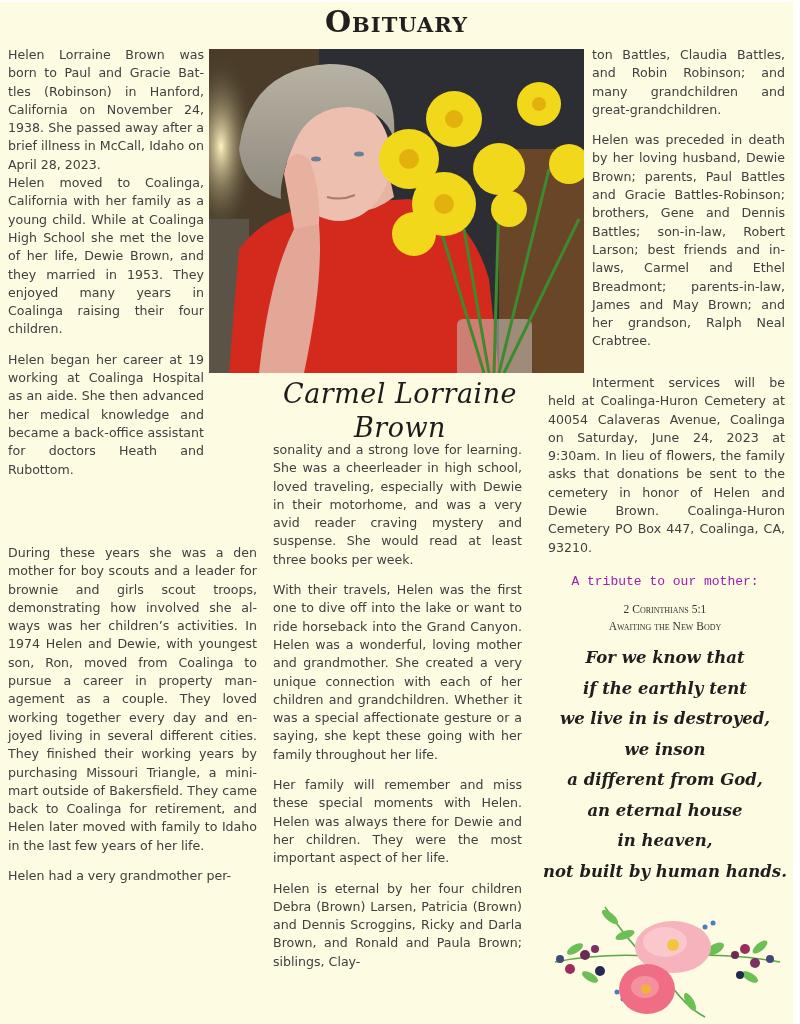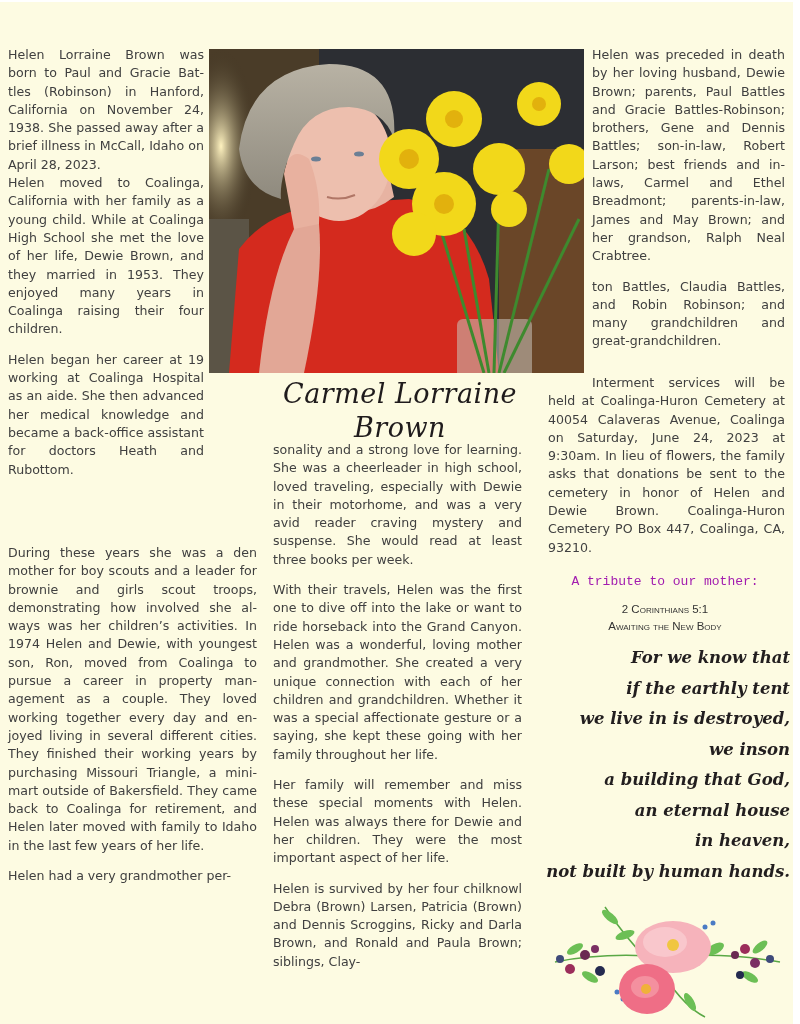--- a/index.html
+++ b/index.html
@@ -34,34 +34,35 @@
     font-family: "DejaVu Serif", serif; font-style: italic; font-size: 27px;
     line-height: 34px; color: #1f1b1c; letter-spacing: 0.5px;
   }
   .dates {
     font-family: "DejaVu Serif", serif; font-variant: small-caps; font-size: 12.5px;
     line-height: 14px; color: #2d2a2a; letter-spacing: 0.2px;
   }
 
   .tribute-heading { text-align: center; font-size: 13px; line-height: 18px; color: #a21caf; font-family: Liberation Mono, monospace; }
   .verse-ref {
-    text-align: center; font-family: Liberation Sans, sans-serif; font-variant: small-caps;
+    text-align: center; font-family: Liberation Serif, serif; font-variant: small-caps;
     font-size: 11.5px; line-height: 17px; color: #333;
   }
   .verse {
-    text-align: right; font-family: "DejaVu Serif", serif; font-style: italic; font-weight: bold;
+    text-align: center; font-family: "DejaVu Serif", serif; font-style: italic; font-weight: bold;
     font-size: 16.5px; line-height: 30.5px; color: #221e1f;
   }
   .floral { position: absolute; left: 545px; top: 895px; width: 245px; height: 125px; }
 </style>
 </head>
 <body>
 
 <div class="page">
 
+  <h1 class="title">Obituary</h1>
 
   <div class="col" style="left:8px; top:44px; width:196px;">
     <p class="tight">Helen Lorraine Brown was born to Paul and Gracie Bat­tles (Robinson) in Hanford, California on November 24, 1938. She passed away after a brief illness in McCall, Ida­ho on April 28, 2023.</p>
     <p>Helen moved to Coalinga, California with her family as a young child. While at Coal­inga High School she met the love of her life, Dewie Brown, and they married in 1953. They enjoyed many years in Coalinga raising their four children.</p>
     <p style="width:196px; position:relative;">
       <span style="display:block; width:196px;">Helen began her career at 19 working at Coalinga Hospital as an aide. She then advanced her medical knowl­edge and became a back-of­fice assistant for doctors Heath and Rubottom.</span>
     </p>
   </div>
 
   <div class="col" style="left:8px; top:526px; width:249px;margin-top:16px;">
@@ -133,44 +134,44 @@
   </div>
 
   <div class="name-block">
     <div class="script-name">Carmel Lorraine Brown</div>
   </div>
 
   <div class="col" style="left:273px; top:439px; width:249px;">
     <p>sonality and a strong love for learn­ing. She was a cheerleader in high school, loved traveling, especially with Dewie in their motorhome, and was a very avid reader craving mys­tery and suspense. She would read at least three books per week.</p>
     <p>With their travels, Helen was the first one to dive off into the lake or want to ride horseback into the Grand Canyon. Helen was a wonderful, loving mother and grandmother. She created a very unique connec­tion with each of her children and grandchildren. Whether it was a spe­cial affectionate gesture or a saying, she kept these going with her family throughout her life.</p>
     <p>Her family will remember and miss these special moments with Helen. Helen was always there for Dew­ie and her children. They were the most important aspect of her life.</p>
-    <p>Helen is survived by her four chil­knowl Debra (Brown) Larsen, Patri­cia (Brown) and Dennis Scroggins, Ricky and Darla Brown, and Ron­ald and Paula Brown; siblings, Clay-</p>
+    <p>Helen is eternal by her four chil­dren Debra (Brown) Larsen, Patri­cia (Brown) and Dennis Scroggins, Ricky and Darla Brown, and Ron­ald and Paula Brown; siblings, Clay-</p>
   </div>
 
   <div class="col" style="left:592px; top:44px; width:193px;">
+    <p>ton Battles, Claudia Battles, and Robin Robinson; and many grandchildren and great-grandchildren.</p>
     <p>Helen was preceded in death by her loving husband, Dew­ie Brown; parents, Paul Bat­tles and Gracie Battles-Rob­inson; brothers, Gene and Dennis Battles; son-in-law, Robert Larson; best friends and in-laws, Carmel and Ethel Breadmont; parents-in-law, James and May Brown; and her grandson, Ralph Neal Crabtree.</p>
-    <p>ton Battles, Claudia Battles, and Robin Robinson; and many grandchildren and great-grandchildren.</p>
   </div>
 
   <div class="col" style="left:548px; top:372px; width:237px;">
     <p style="text-indent:44px;">Interment services will be held at Coalinga-Huron Cem­etery at 40054 Calaveras Av­enue, Coalinga on Saturday, June 24, 2023 at 9:30am. In lieu of flowers, the family asks that do­nations be sent to the cemetery in honor of Helen and Dewie Brown. Coalinga-Huron Cemetery PO Box 447, Coalinga, CA, 93210.</p>
   </div>
 
   <div style="position:absolute; left:540px; top:571px; width:250px;">
     <div class="tribute-heading">A tribute to our mother:</div>
     <div style="height:10px;"></div>
     <div class="verse-ref">2 Corinthians 5:1</div>
     <div class="verse-ref">Awaiting the New Body</div>
     <div style="height:8px;"></div>
     <div class="verse">
       <div>For we know that</div>
       <div>if the earthly tent</div>
       <div>we live  in is destroyed,</div>
       <div>we inson</div>
-      <div>a building that God,</div>
+      <div>a different from God,</div>
       <div>an eternal house</div>
       <div>in heaven,</div>
       <div>not built by human hands.</div>
     </div>
   </div>
 
   <svg class="floral" viewBox="0 0 245 125">
     <g stroke="#5aa845" stroke-width="1.5" fill="none">
       <path d="M10 65 Q60 55 120 60 Q180 55 235 65"></path>
       <path d="M60 10 Q80 40 100 60"></path>

